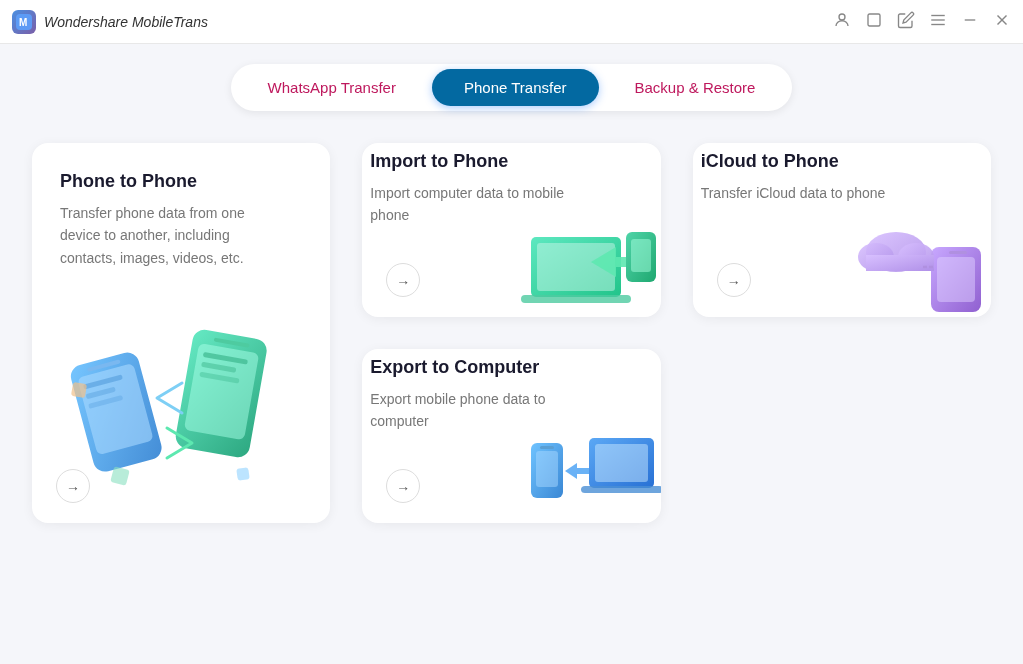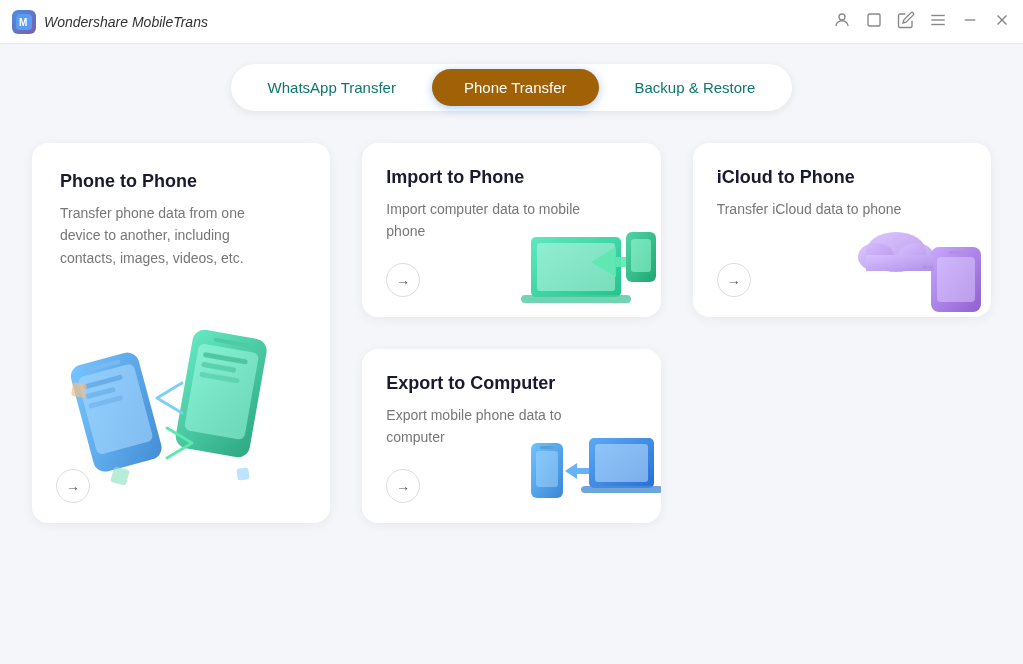--- a/index.html
+++ b/index.html
@@ -71,44 +71,44 @@
       border-radius: 50px;
       padding: 5px;
       gap: 4px;
       box-shadow: 0 2px 8px rgba(0,0,0,0.08);
     }
     .nav-tab {
       padding: 10px 32px;
       border-radius: 50px;
       font-size: 15px;
       font-weight: 500;
-      color: #0f766e;
+      color: #be185d;
       cursor: pointer;
       transition: all 0.2s;
       white-space: nowrap;
     }
     .nav-tab.active {
-      background: #a16207;
+      background: #0369a1;
       color: #ffffff;
       box-shadow: 0 2px 8px rgba(45,127,249,0.4);
     }
 
     
     .main-content {
       padding: 16px 32px 24px;
       display: grid;
       grid-template-columns: 1fr 1fr 1fr;
       grid-template-rows: auto auto;
       gap: 32px;
     }
 
     .card {
       background: #ffffff;
       border-radius: 16px;
-      padding: 24px;
+      padding: 8px;
       position: relative;
       overflow: hidden;
       box-shadow: 0 2px 12px rgba(0,0,0,0.06);
       cursor: pointer;
       transition: box-shadow 0.2s;
     }
 
     .card-large {
       grid-column: 1;
       grid-row: 1 / 3;

